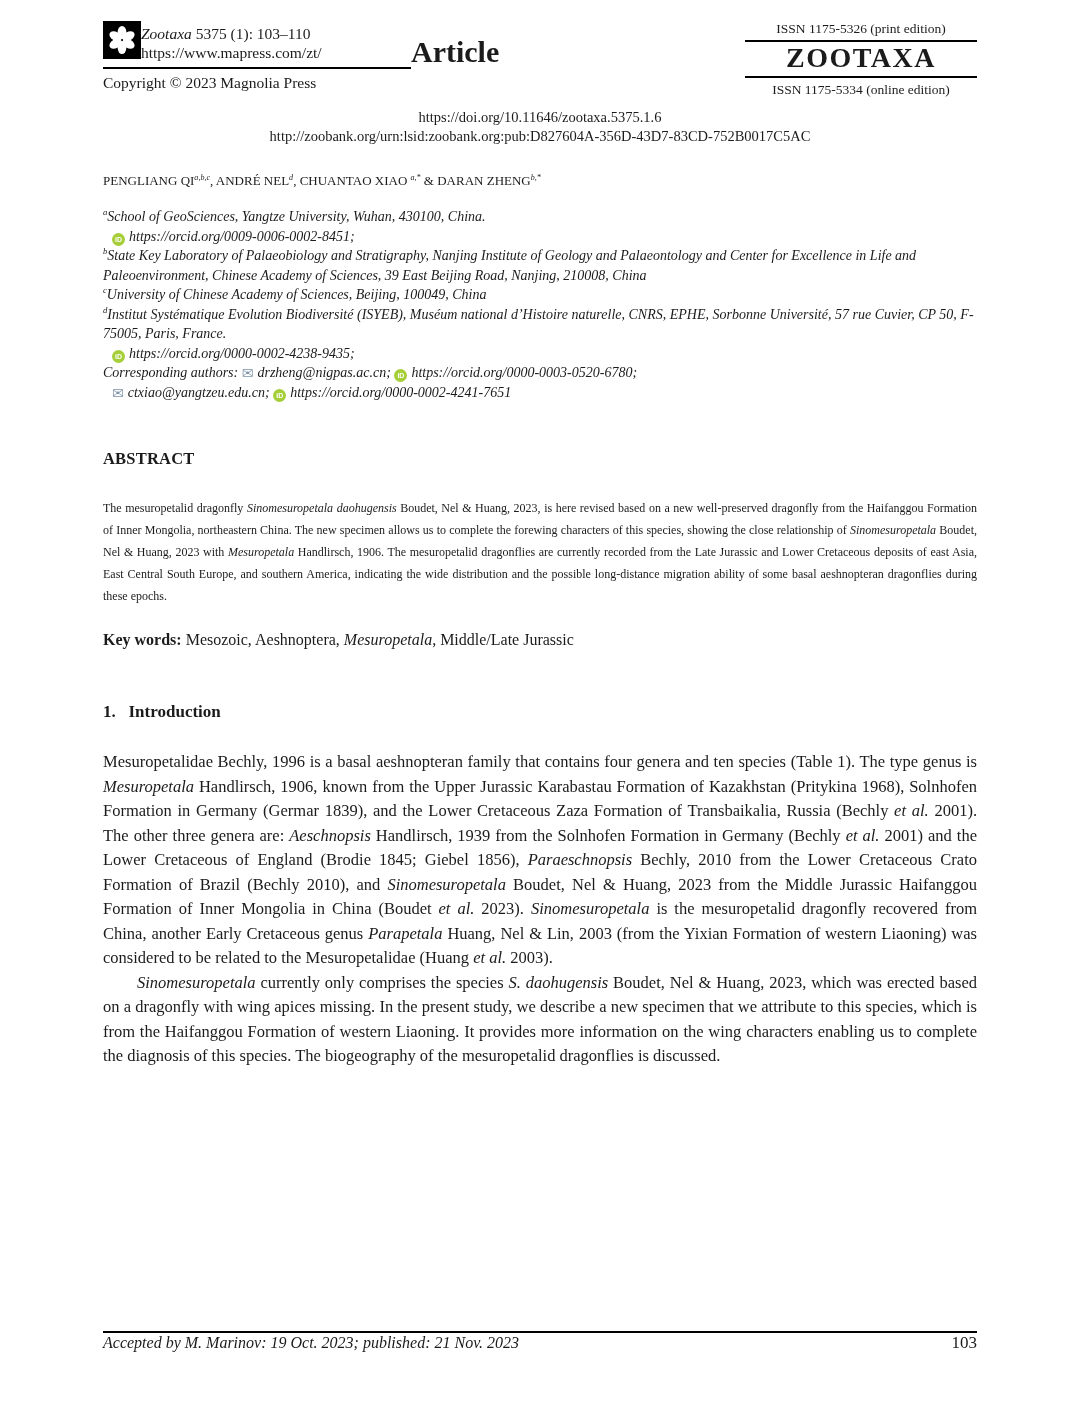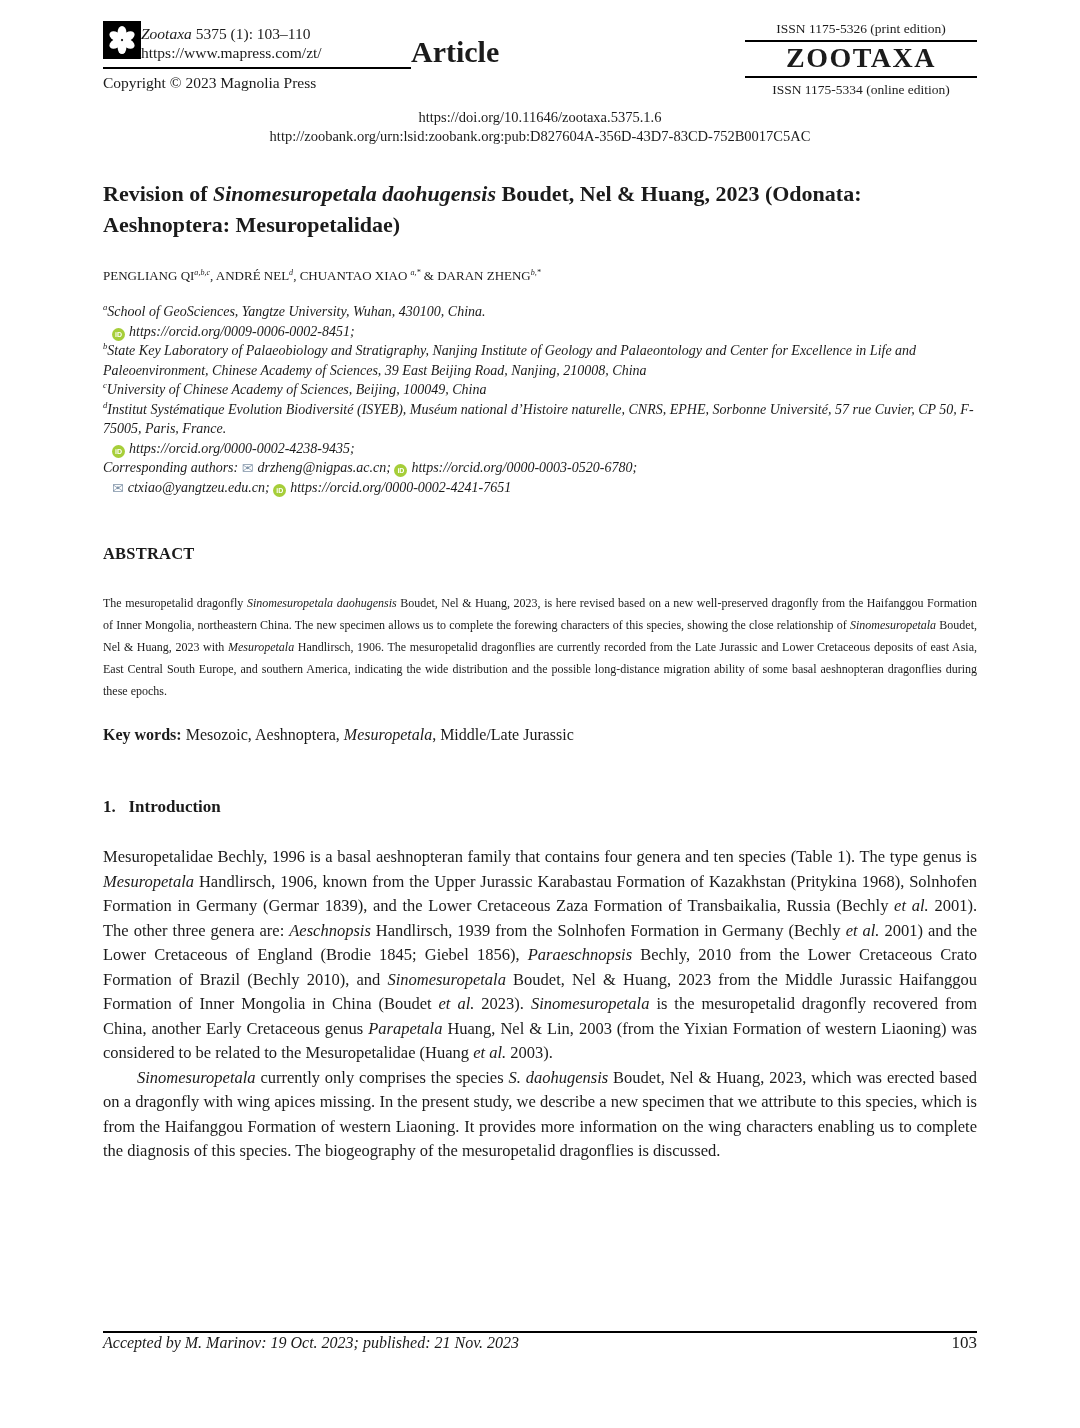--- a/index.html
+++ b/index.html
@@ -101,21 +101,20 @@
       <div class="wordmark">ZOOTAXA</div>
       <div class="issn-online">ISSN 1175-5334 (online edition)</div>
     </div>
   </header>
 
   <div class="doi-block">
     <div class="doi-line">https://doi.org/10.11646/zootaxa.5375.1.6</div>
     <div class="zoobank-line">http://zoobank.org/urn:lsid:zoobank.org:pub:D827604A-356D-43D7-83CD-752B0017C5AC</div>
   </div>
 
-  <h1 class="title"><span>Revision of </span><span class="run-i">Sinomesuropetala daohugensis</span><span> Boudet, Nel &amp; Huang, 2023 (Odonata: Aeshnoptera: Mesuropetalidae)</span></h1>
 
   <div class="authors"><span>PENGLIANG QI</span><span class="run-sup">a,b,c</span><span>, ANDRÉ NEL</span><span class="run-sup">d</span><span>, CHUANTAO XIAO </span><span class="run-sup">a,*</span><span> &amp; DARAN ZHENG</span><span class="run-sup">b,*</span></div>
 
   <div class="affiliations">
       <div class="affil-line"><span class="run-sup">a</span><span>School of GeoSciences, Yangtze University, Wuhan, 430100, China.</span></div>
       <div class="affil-line indent"><span class="icon icon-orcid">iD</span><span class="run-link">https://orcid.org/0009-0006-0002-8451;</span></div>
       <div class="affil-line"><span class="run-sup">b</span><span>State Key Laboratory of Palaeobiology and Stratigraphy, Nanjing Institute of Geology and Palaeontology and Center for Excellence in Life and Paleoenvironment, Chinese Academy of Sciences, 39 East Beijing Road, Nanjing, 210008, China</span></div>
       <div class="affil-line"><span class="run-sup">c</span><span>University of Chinese Academy of Sciences, Beijing, 100049, China</span></div>
       <div class="affil-line"><span class="run-sup">d</span><span>Institut Systématique Evolution Biodiversité (ISYEB), Muséum national d’Histoire naturelle, CNRS, EPHE, Sorbonne Université, 57 rue Cuvier, CP 50, F-75005, Paris, France.</span></div>
       <div class="affil-line indent"><span class="icon icon-orcid">iD</span><span class="run-link">https://orcid.org/0000-0002-4238-9435;</span></div>

